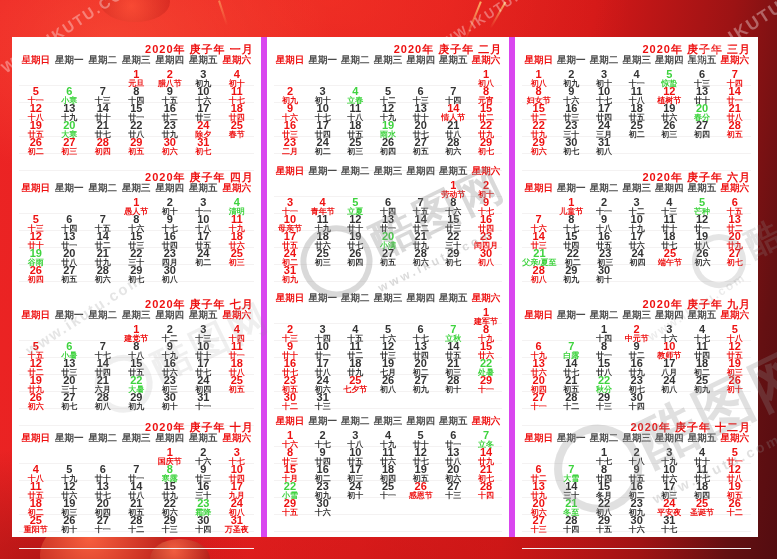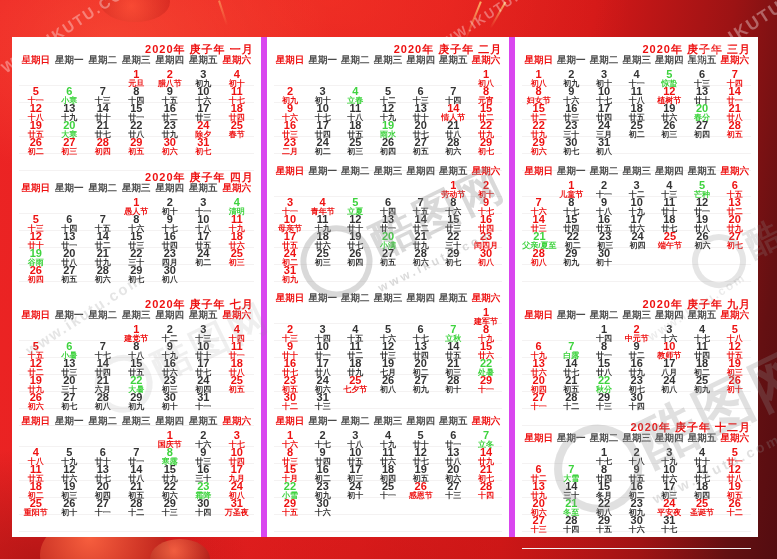--- a/index.html
+++ b/index.html
@@ -856,20 +856,21 @@
           </div>
           <div class="cell"></div>
           <div class="cell"></div>
           <div class="cell"></div>
           <div class="cell"></div>
           <div class="cell"></div>
           <div class="cell"></div>
         </div>
       </div>
       <div class="month">
+        <div class="m-title">2020年 庚子年 六月</div>
         <div class="dow-row">
           <div class="dow weekend">星期日</div>
           <div class="dow">星期一</div>
           <div class="dow">星期二</div>
           <div class="dow">星期三</div>
           <div class="dow">星期四</div>
           <div class="dow">星期五</div>
           <div class="dow weekend">星期六</div>
         </div>
         <div class="week">
@@ -1486,20 +1487,21 @@
           <div class="cell"></div>
           <div class="cell"></div>
           <div class="cell"></div>
           <div class="cell"></div>
           <div class="cell"></div>
           <div class="cell"></div>
           <div class="cell"></div>
         </div>
       </div>
       <div class="month">
+        <div class="m-title">2020年 庚子年 十月</div>
         <div class="dow-row">
           <div class="dow weekend">星期日</div>
           <div class="dow">星期一</div>
           <div class="dow">星期二</div>
           <div class="dow">星期三</div>
           <div class="dow">星期四</div>
           <div class="dow">星期五</div>
           <div class="dow weekend">星期六</div>
         </div>
         <div class="week">

